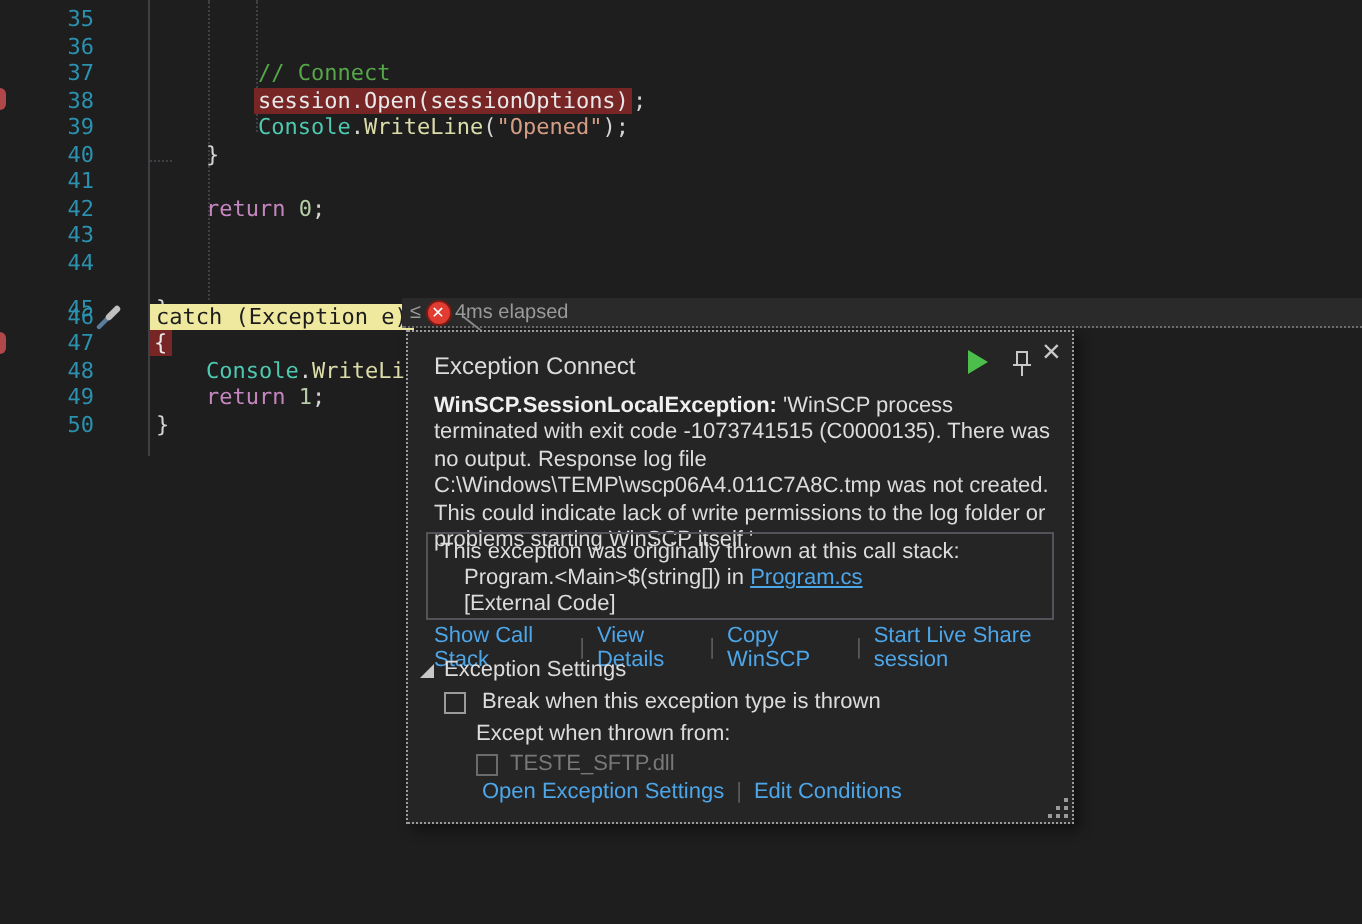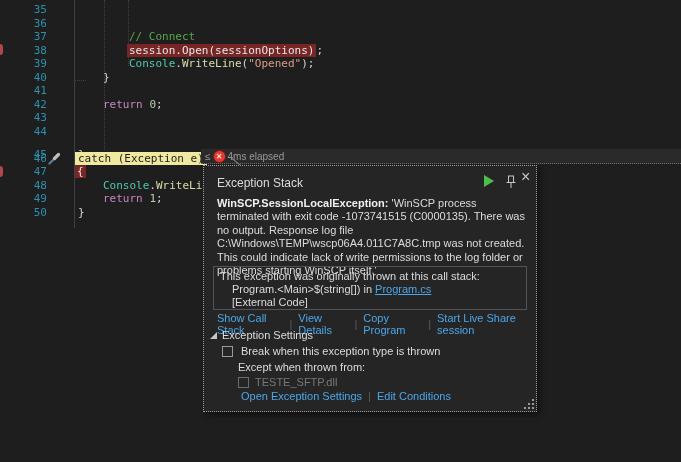--- a/index.html
+++ b/index.html
@@ -104,21 +104,21 @@
   <div id="perfstrip">
     <div id="perftip">
       <span>≤</span>
       <span class="xcircle">✕</span>
       <span>4ms elapsed</span>
     </div>
   </div>
   <div id="callout-line"></div>
 
   <div id="popup">
-    <div id="popup-title">Exception Stack</div>
+    <div id="popup-title">Exception Connect</div>
     <div id="play-icon" class="hdr-icon"></div>
     <svg id="pin-icon" class="hdr-icon" width="12" height="14" viewBox="0 0 12 14">
       <rect x="3.5" y="1" width="5" height="6.5" fill="none" stroke="#C8C8C8"></rect>
       <line x1="1.5" y1="7.5" x2="10.5" y2="7.5" stroke="#C8C8C8"></line>
       <line x1="6" y1="7.5" x2="6" y2="13" stroke="#C8C8C8"></line>
     </svg>
     <div id="close-icon" class="hdr-icon">×</div>
 
     <div id="exc-message">
       <b>WinSCP.SessionLocalException:</b><span> 'WinSCP process terminated with exit code -1073741515 (C0000135). There was no output. Response log file C:\Windows\TEMP\wscp06A4.011C7A8C.tmp was not created. This could indicate lack of write permissions to the log folder or problems starting WinSCP itself.'</span>
@@ -130,21 +130,21 @@
         <span>Program.&lt;Main&gt;$(string[]) in </span><a class="plink">Program.cs</a>
       </div>
       <div class="frame-ind">[External Code]</div>
     </div>
 
     <div id="links-main" class="linkrow">
         <a>Show Call Stack</a>
         <span class="lsep">|</span>
         <a>View Details</a>
         <span class="lsep">|</span>
-        <a>Copy Program</a>
+        <a>Copy WinSCP</a>
         <span class="lsep">|</span>
         <a>Start Live Share session</a>
       </div>
 
     <div id="settings-hdr">
       <span class="expander"></span>
       <span>Exception Settings</span>
     </div>
 
     <div id="cb1-row" class="cbrow">

